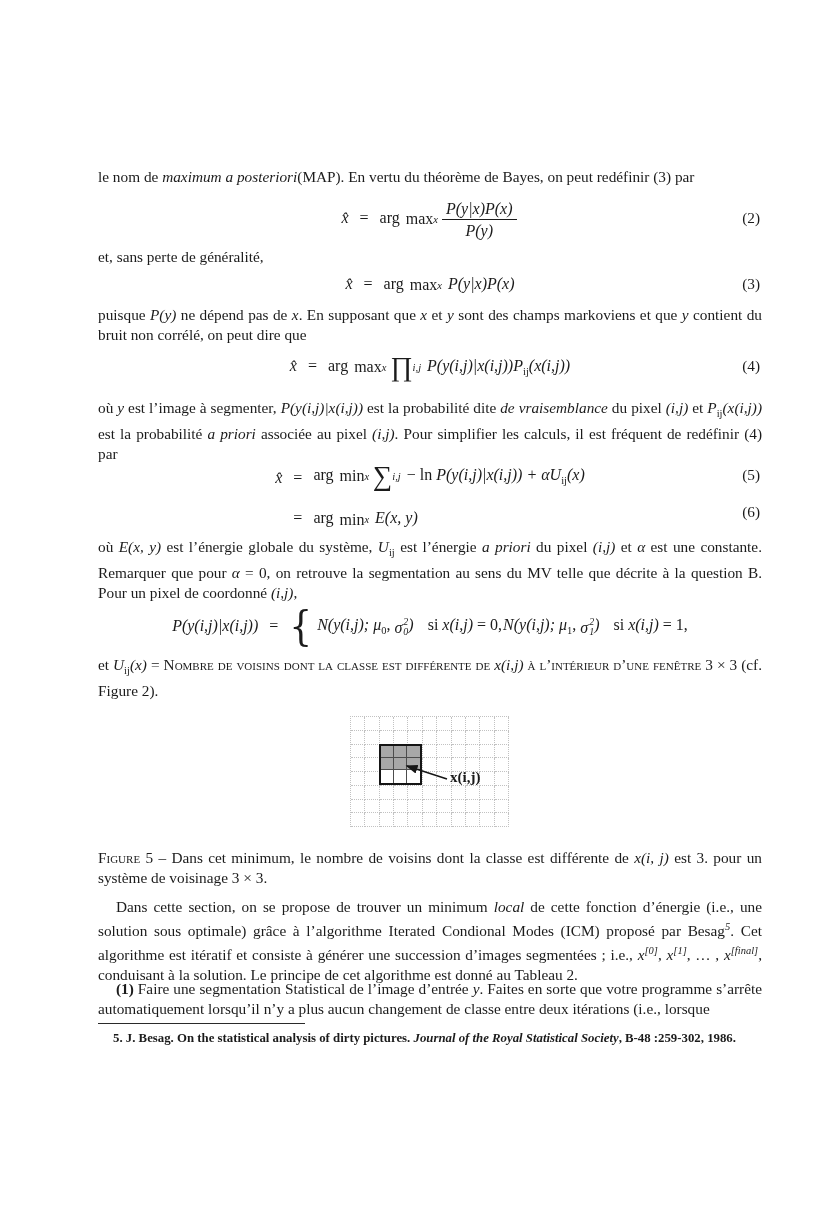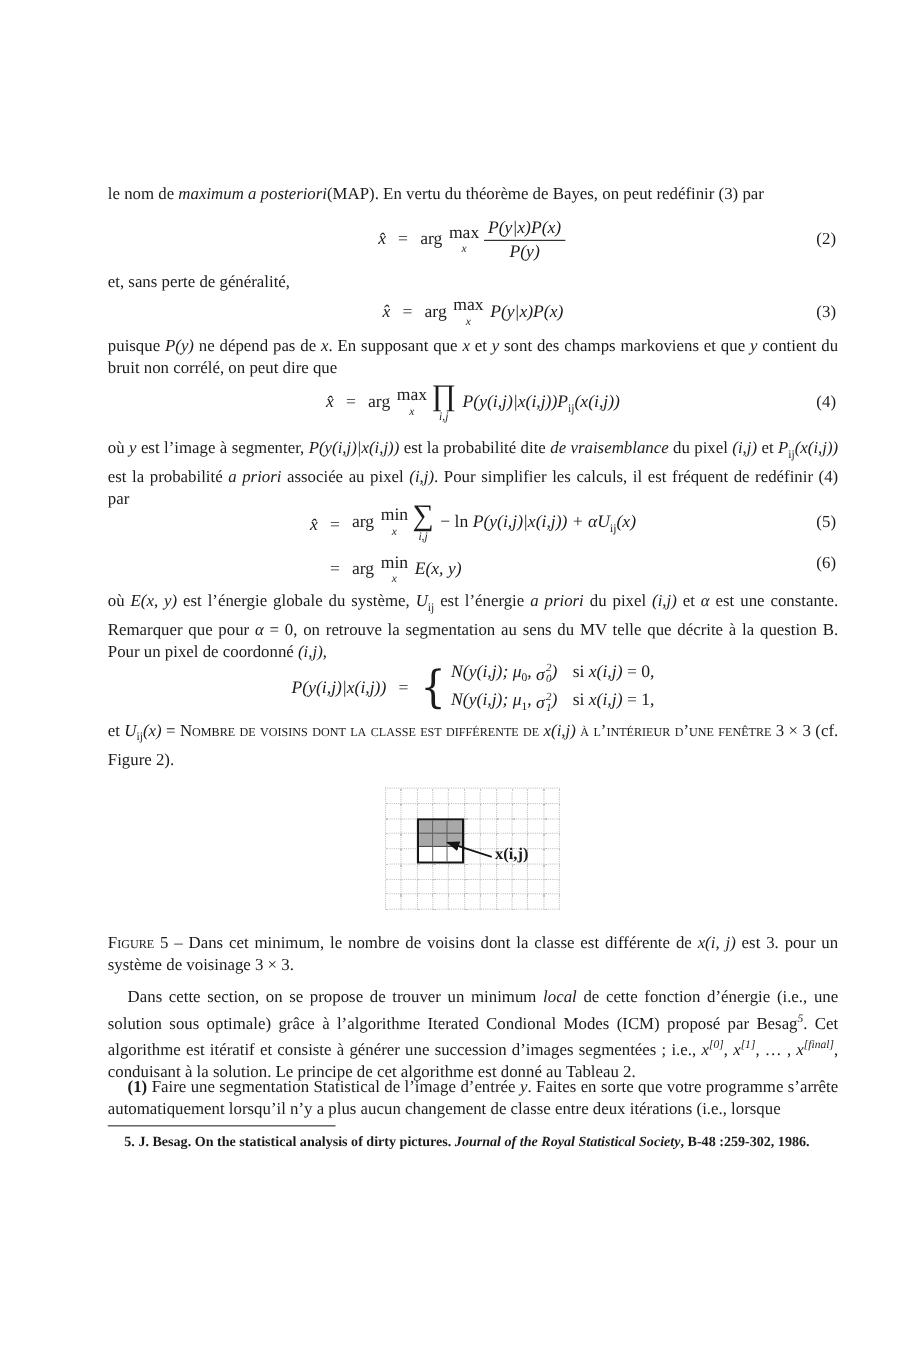--- a/index.html
+++ b/index.html
@@ -15,21 +15,21 @@
   .sc{font-variant:small-caps;}
   .sup{font-size:10.5px;vertical-align:super;font-style:italic;}
   .sub{font-size:10.5px;vertical-align:sub;}
   
   .eq{position:absolute;left:98px;width:664px;text-align:center;font-size:16px;}
   .eqnum{position:absolute;right:2px;top:50%;transform:translateY(-50%);line-height:normal;font-size:15.3px;}
   .rel{margin:0 11px;}
   .frac{display:inline-flex;flex-direction:column;align-items:center;vertical-align:middle;line-height:1.2;margin:0 2px;}
   .frac .fn{padding:0 4px 1px;border-bottom:1px solid #1b1b1b;}
   .frac .fd{padding:1px 4px 0;}
-  .und{display:inline-flex;flex-direction:column;align-items:center;vertical-align:middle;line-height:1;margin:0 2px;}
+  .und{display:inline-flex;flex-direction:row;align-items:center;vertical-align:middle;line-height:1;margin:0 2px;}
   .und .us{font-size:10.5px;font-style:italic;margin-top:2px;line-height:1;}
   .und.big .ub{font-size:27px;line-height:.95;}
   .sswrap{display:inline-flex;align-items:center;vertical-align:-3px;}
   .sscol{display:inline-flex;flex-direction:column;font-size:10px;line-height:1;font-style:italic;margin-left:1px;}
   .algnwrap{position:absolute;left:98px;width:664px;font-size:16px;}
   .algn{display:grid;grid-template-columns:auto auto auto;align-items:center;width:fit-content;margin:0 auto;}
   .cl{justify-self:end;}
   .cc{justify-self:start;text-align:left;}
   .h44{line-height:44px;}
   .h30{line-height:30px;}
@@ -113,21 +113,21 @@
   </div>
   <span class="eqnum n5">(5)</span>
   <span class="eqnum n6">(6)</span>
 </div>
 
 <div class="blk" style="top:537px"><span class="rm">où </span><span class="mi">E(x, y)</span><span class="rm"> est l’énergie globale du système, </span><span class="mi">U</span><span class="sub">ij</span><span class="rm"> est l’énergie </span><span class="it">a priori</span><span class="rm"> du pixel </span><span class="mi">(i,j)</span><span class="rm"> et </span><span class="mi">α</span><span class="rm"> est une constante. Remarquer que pour </span><span class="mi">α</span><span class="rm"> = 0</span><span class="rm">, on retrouve la segmentation au sens du MV telle que décrite à la question B. Pour un pixel de coordonné </span><span class="mi">(i,j)</span><span class="rm">,</span></div>
 
 <div class="eq" style="top:600px;height:52px;line-height:52px">
   <span><span class="mi">P(y(i,j)|x(i,j))</span></span><span class="rel">=</span><span class="cases">
       <span class="brace">{</span>
-      <span style="display:inline-flex;flex-direction:column;gap:1px;">
+      <span style="display:inline-flex;flex-direction:row;gap:1px;">
         <span class="crow"><span class="cal">N</span><span class="mi">(y(i,j); μ</span><span class="sub">0</span><span class="rm">, </span><span class="sswrap">
             <span class="mi">σ</span>
             <span class="sscol">
               <span>2</span>
               <span>0</span>
             </span>
           </span><span class="mi">)</span><span class="sp" style="width: 14px;"></span><span class="rm">si </span><span class="mi">x(i,j)</span><span class="rm"> = 0,</span></span>
         <span class="crow"><span class="cal">N</span><span class="mi">(y(i,j); μ</span><span class="sub">1</span><span class="rm">, </span><span class="sswrap">
             <span class="mi">σ</span>
             <span class="sscol">

